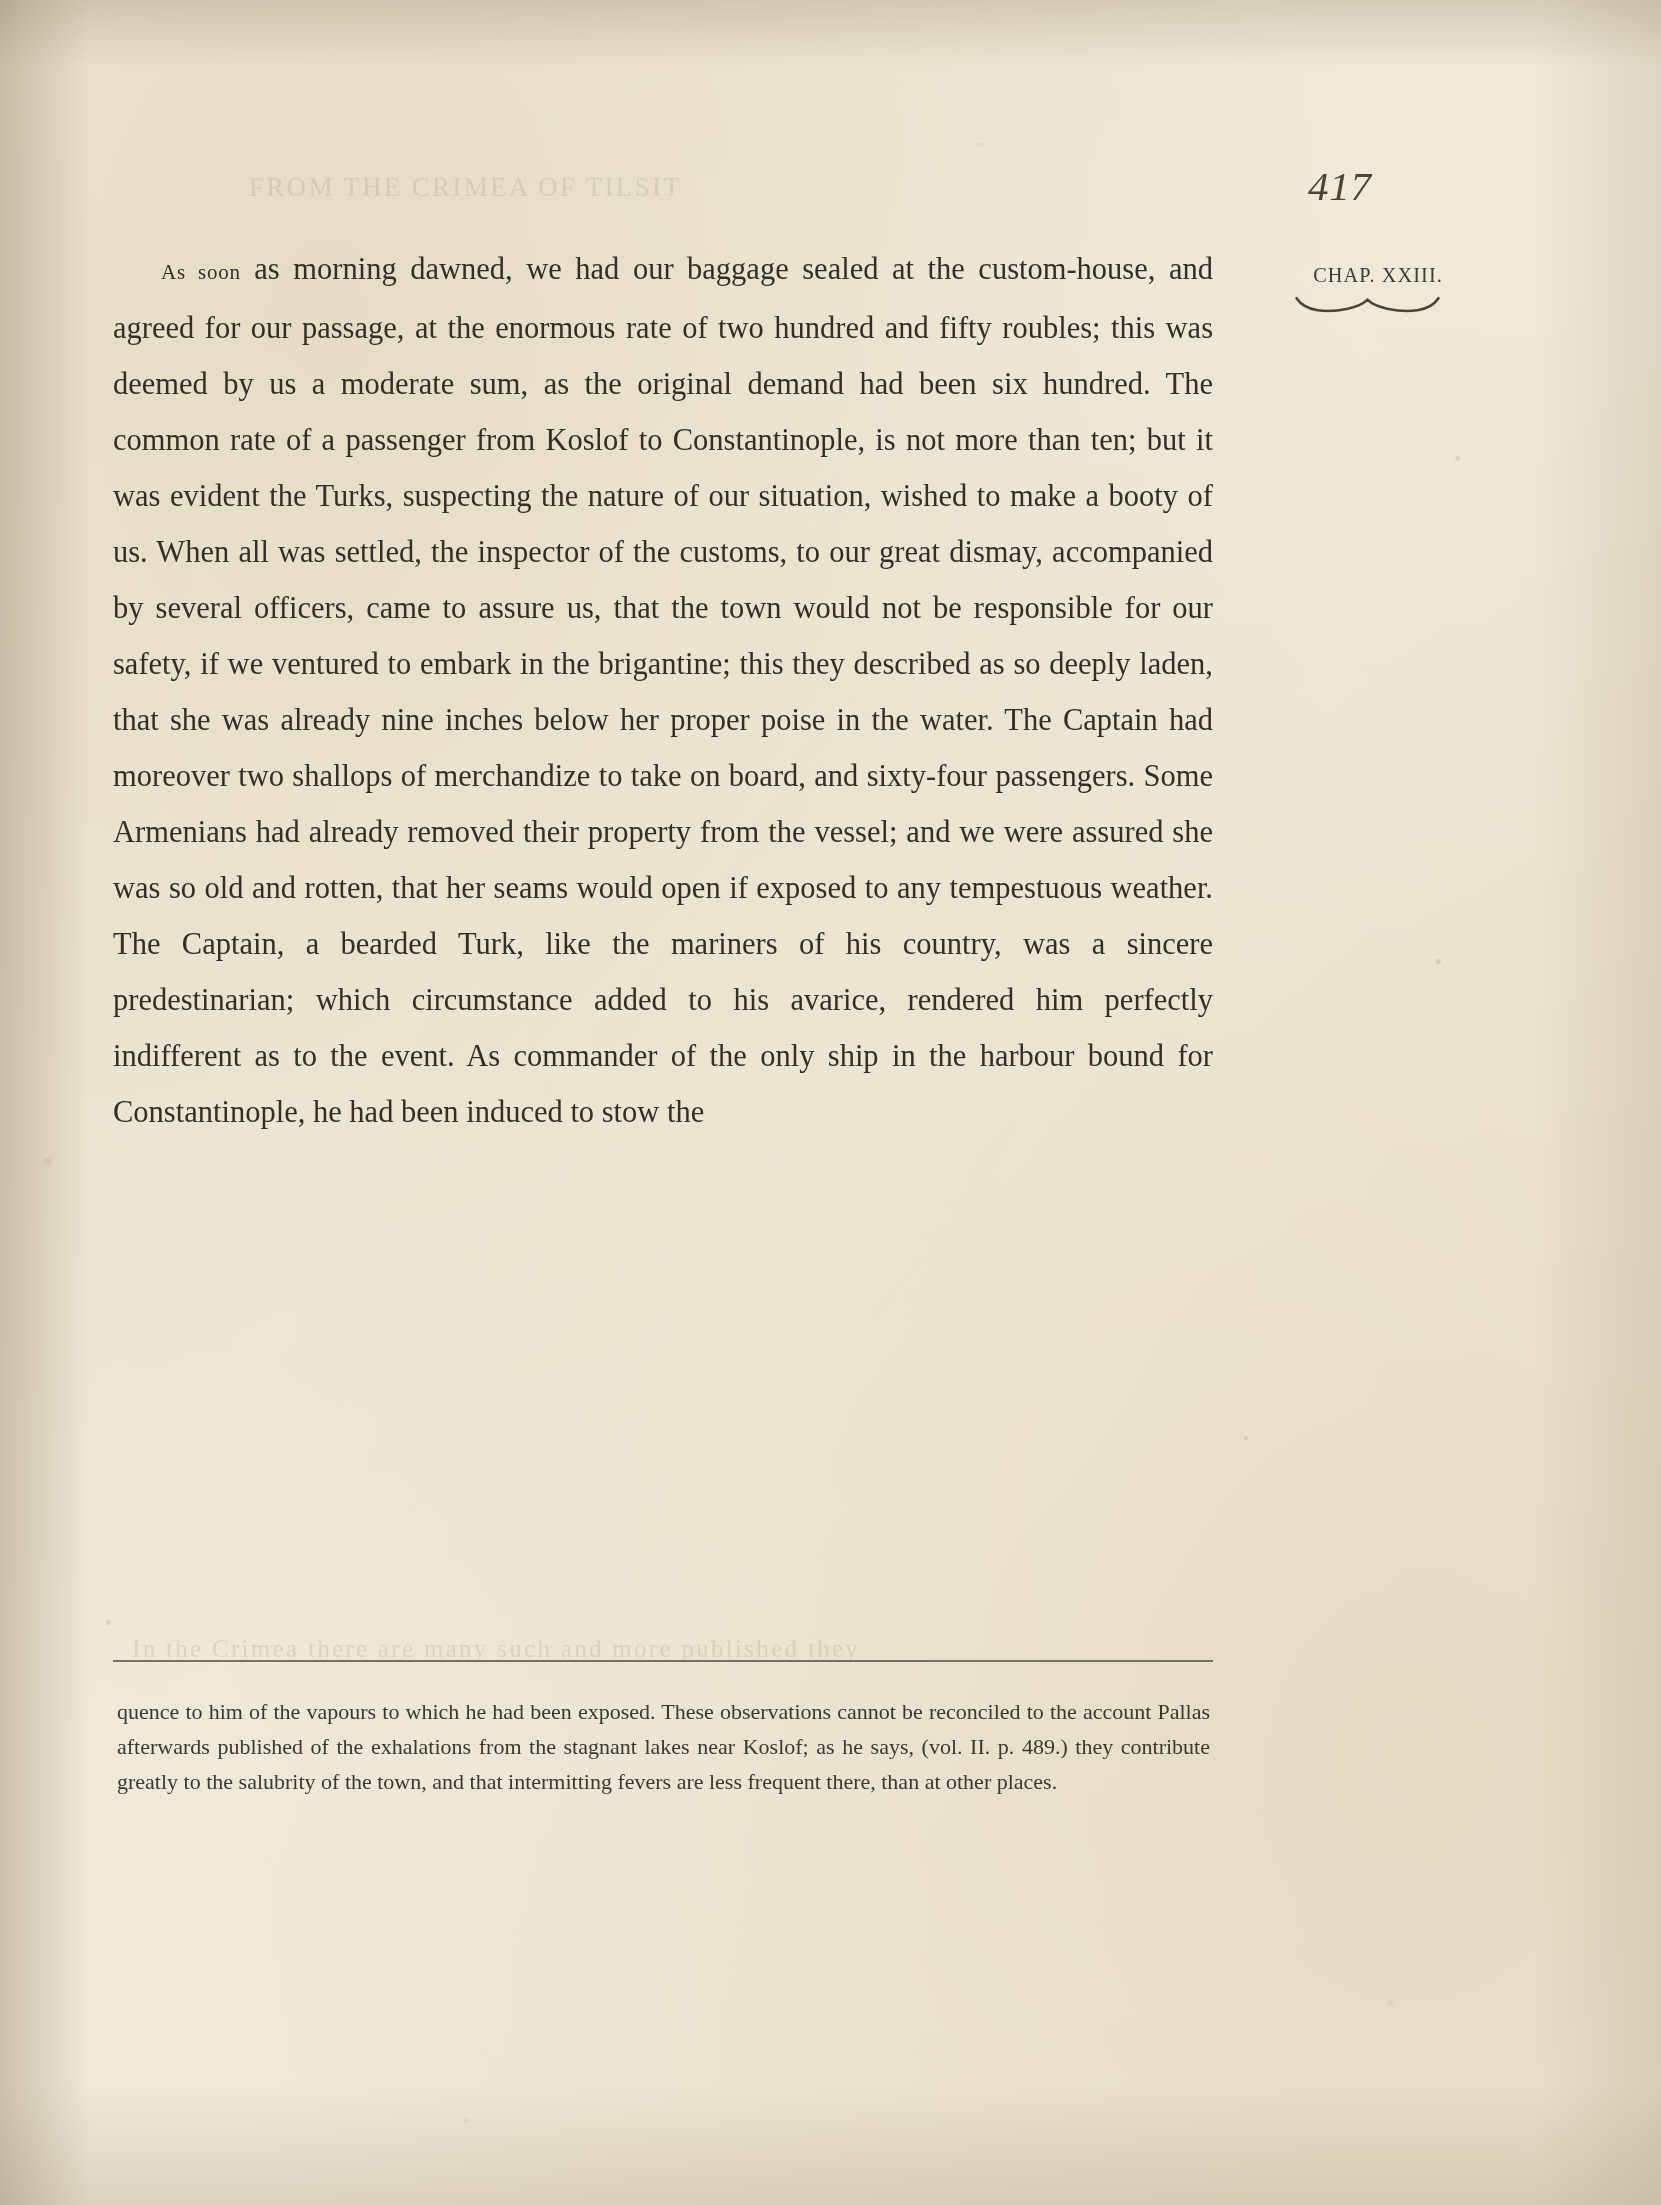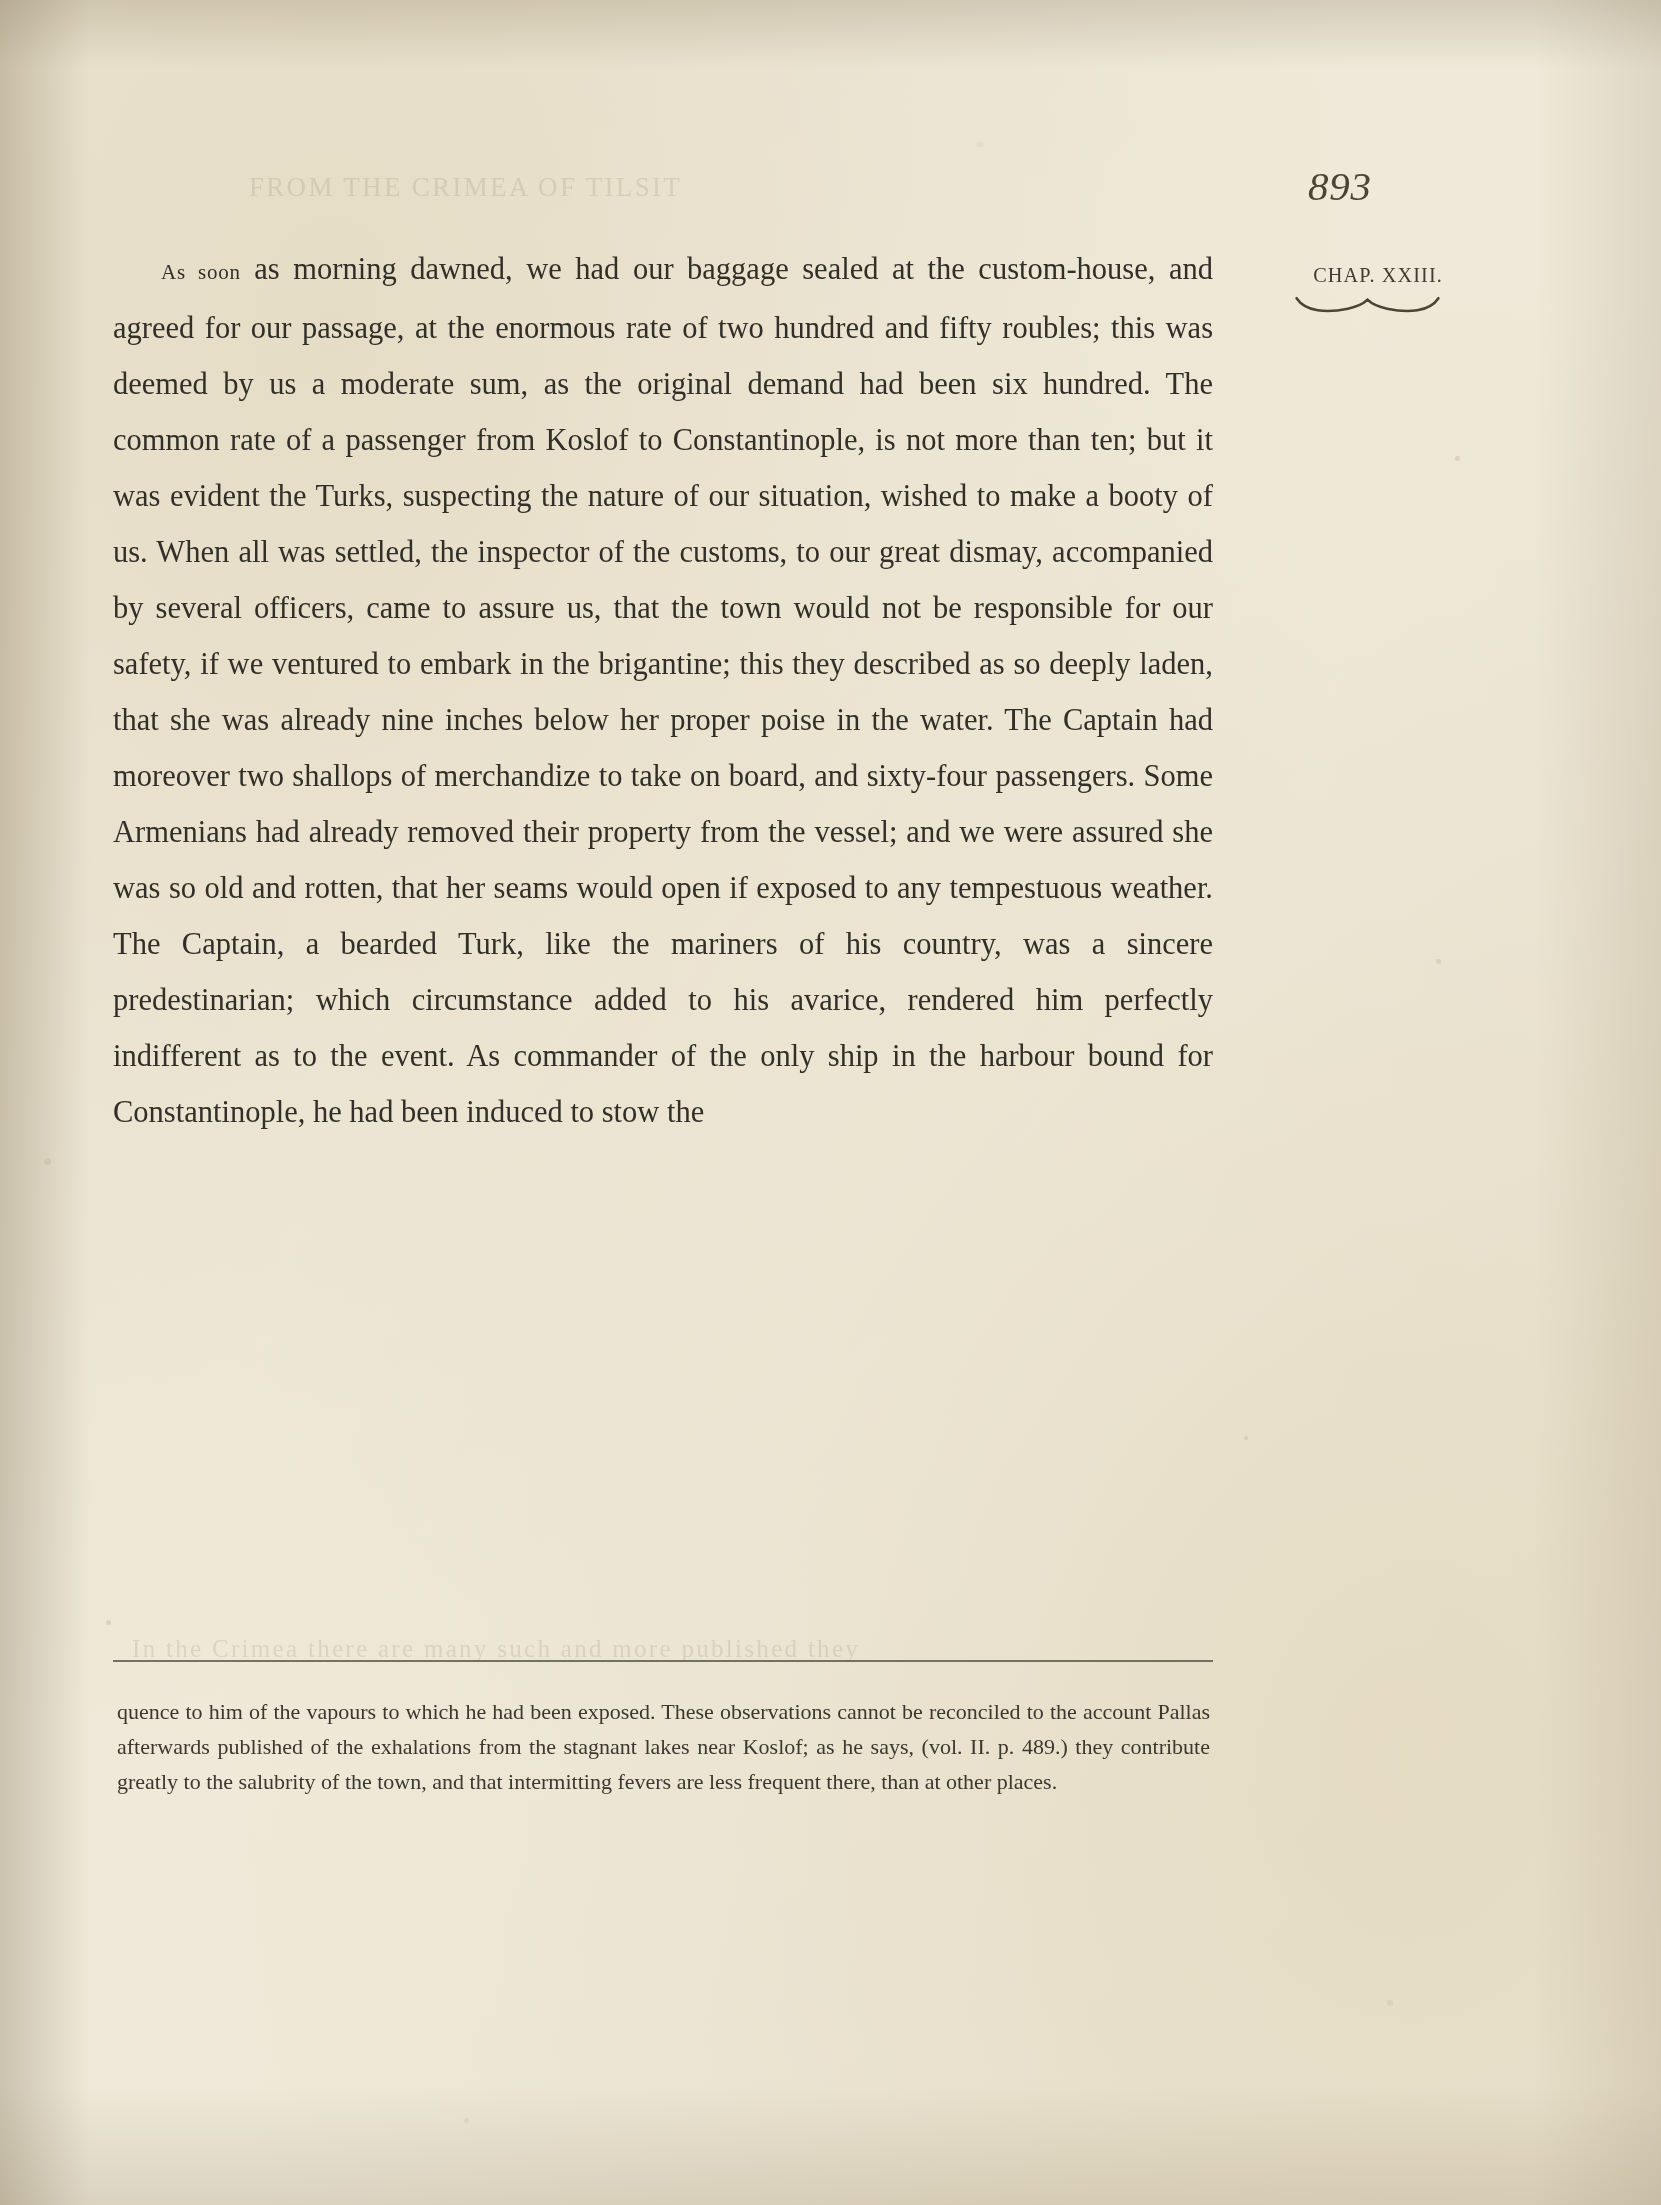--- a/index.html
+++ b/index.html
@@ -197,21 +197,21 @@
 
   <div class="speck" style="top:456px;left:1455px;width:5.3px;height:5.3px;"></div>
   <div class="speck" style="top:959px;left:1436px;width:4.5px;height:4.5px;"></div>
   <div class="speck" style="top:1158px;left:44px;width:6.8px;height:6.8px;opacity:.7;"></div>
   <div class="speck" style="top:1620px;left:106px;width:4.5px;height:4.5px;"></div>
   <div class="speck" style="top:2000px;left:1387px;width:6px;height:6px;opacity:.6;"></div>
   <div class="speck" style="top:2118px;left:464px;width:5.3px;height:5.3px;opacity:.55;"></div>
   <div class="speck" style="top:142px;left:976px;width:7.5px;height:4.5px;opacity:.45;"></div>
   <div class="speck" style="top:1436px;left:1244px;width:3.8px;height:3.8px;"></div>
 
-  <div class="folio">893</div>
+  <div class="folio">417</div>
 
   <div class="chapter-note">
     <div class="label">CHAP. XXIII.</div>
     <svg class="flourish" viewBox="0 0 200 34">
       <path d="M6 8 C 18 26, 46 28, 74 22 C 88 19, 96 14, 100 10 C 104 14, 112 19, 126 22 C 154 28, 182 26, 194 8" fill="none" stroke="#4a4534" stroke-width="3.4" stroke-linecap="round"></path>
     </svg>
   </div>
 
   <div class="body-text">
     <p><span class="indent"></span><span class="smallcaps-open">As soon</span><span> as morning dawned, we had our baggage sealed at the custom-house, and agreed for our passage, at the enormous rate of two hundred and fifty roubles; this was deemed by us a moderate sum, as the original demand had been six hundred.  The common rate of a passenger from Koslof to Constantinople, is not more than ten; but it was evident the Turks, suspecting the nature of our situation, wished to make a booty of us.  When all was settled, the inspector of the customs, to our great dismay, accompanied by several officers, came to assure us, that the town would not be responsible for our safety, if we ventured to embark in the brigantine; this they described as so deeply laden, that she was already nine inches below her proper poise in the water.  The Captain had moreover two shallops of merchandize to take on board, and sixty-four passengers.  Some Armenians had already removed their property from the vessel; and we were assured she was so old and rotten, that her seams would open if exposed to any tempestuous weather. The Captain, a bearded Turk, like the mariners of his country, was a sincere predestinarian; which circumstance added to his avarice, rendered him perfectly indifferent as to the event.  As commander of the only ship in the harbour bound for Constantinople, he had been induced to stow the</span></p>

